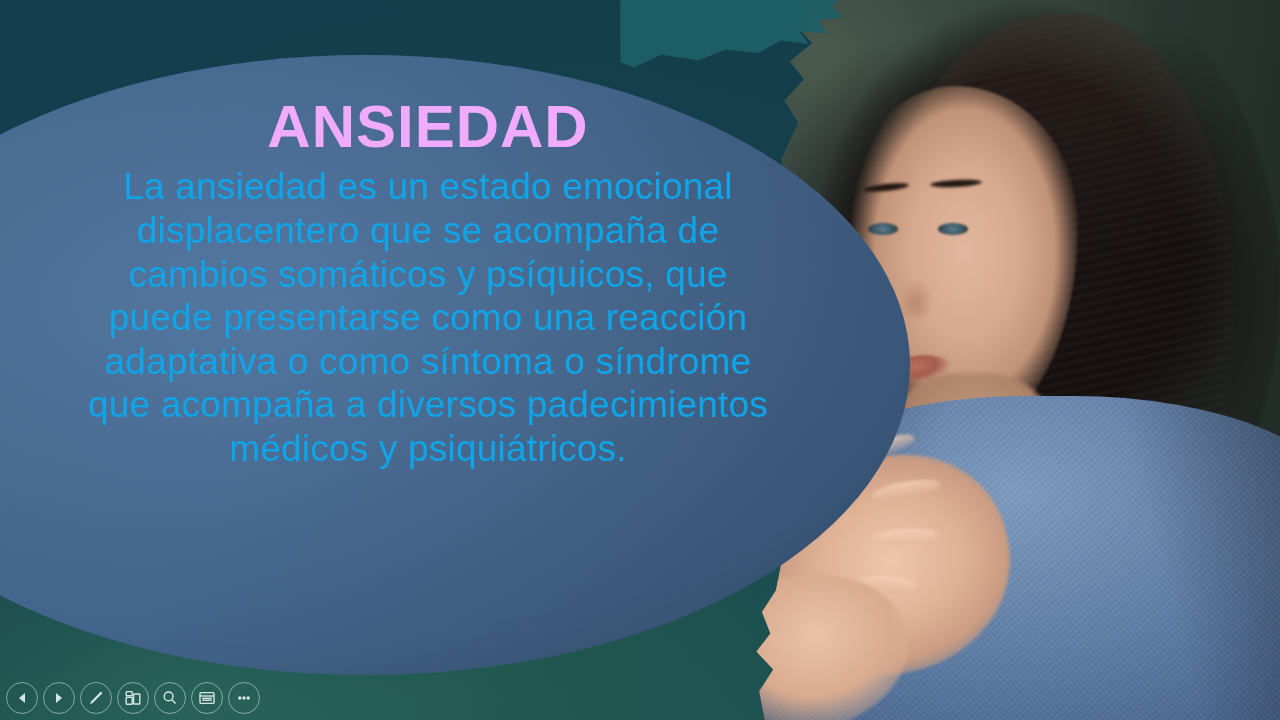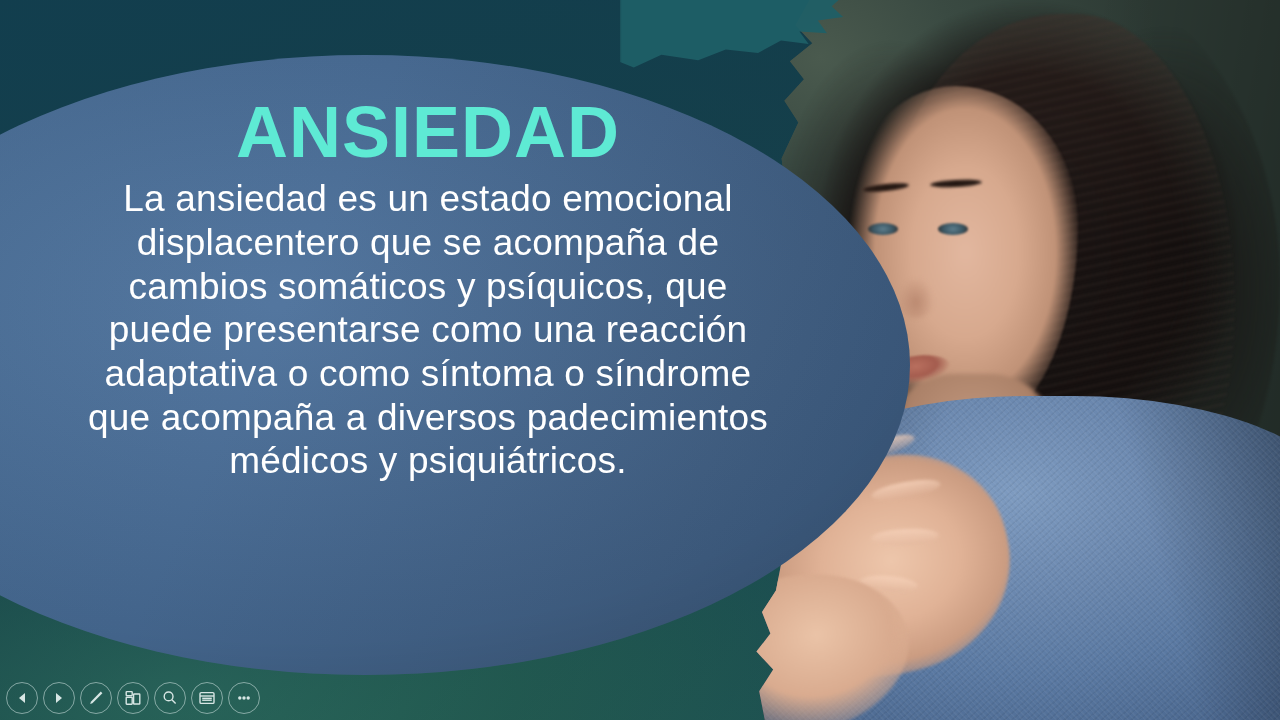--- a/index.html
+++ b/index.html
@@ -230,32 +230,32 @@
   
   .text-area {
     position: absolute;
     left: 78px;
     top: 96px;
     width: 700px;
     text-align: center;
   }
   .slide-title {
     margin: 0;
-    font-size: 72px;
+    font-size: 60px;
     font-weight: bold;
     line-height: 1.02;
     letter-spacing: 1px;
-    color: #5eead4;
+    color: #f0abfc;
   }
   .slide-body {
     margin: 8px 0 0 0;
     font-size: 37px;
     line-height: 1.18;
     font-weight: 400;
-    color: #ffffff;
+    color: #0ea5e9;
     letter-spacing: 0.2px;
   }
 
   
   .toolbar {
     position: absolute;
     left: 6px;
     bottom: 6px;
     display: flex;
     align-items: center;

